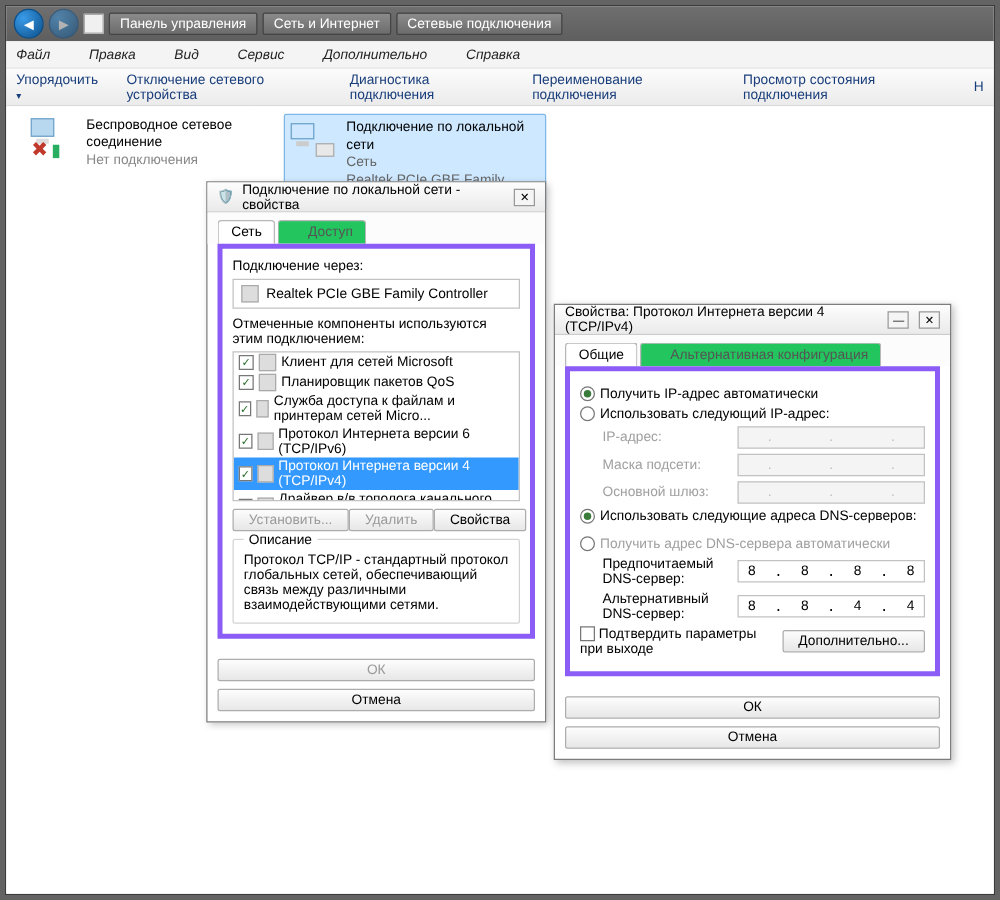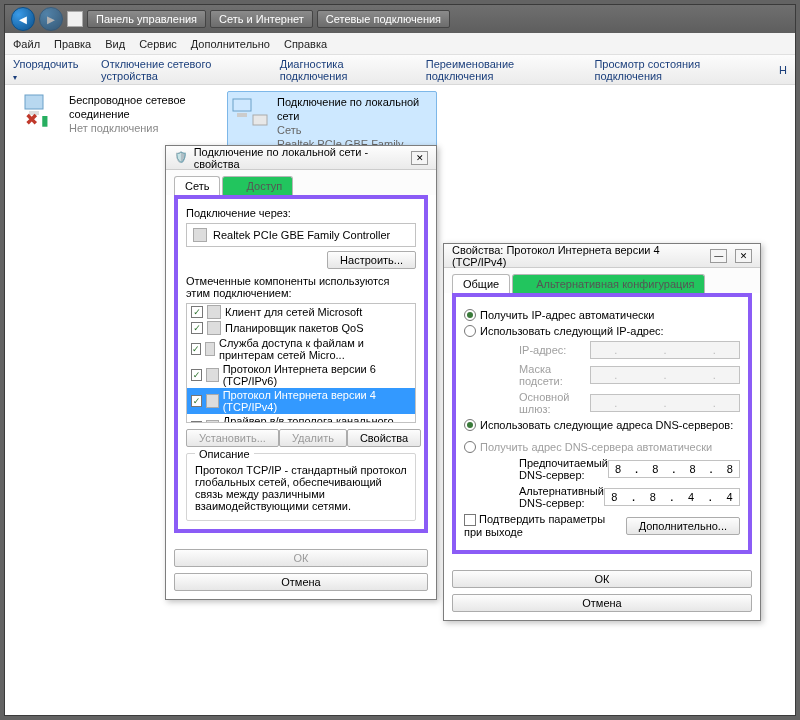--- a/index.html
+++ b/index.html
@@ -3,21 +3,21 @@
 <meta charset="utf-8">
 <style>
 * { box-sizing: border-box; font-family: "Segoe UI", Tahoma, sans-serif; }
 body { margin: 0; padding: 0; width: 800px; height: 720px; background: #636363; overflow: hidden; font-size: 11px; }
 .window-frame { position: absolute; top: 4px; left: 4px; right: 4px; bottom: 4px; background: #fff; border: 1px solid #3a3a3a; }
 .title-bar { height: 28px; background: linear-gradient(#6f6f6f, #5e5e5e); display: flex; align-items: center; padding: 0 6px; gap: 4px; }
 .nav-btn { width: 24px; height: 24px; border-radius: 50%; background: radial-gradient(circle at 30% 30%, #3a9be8, #0b4f8a); display:flex;align-items:center;justify-content:center;color:#fff;font-size:13px;border:1px solid #0b4f8a; }
 .nav-btn.fwd { opacity:.5; }
 .addr-icon { width:16px;height:16px;background:#f0f0f0;border:1px solid #aaa;display:inline-block; }
 .crumb { background: linear-gradient(#8b8b8b,#6c6c6c); border:1px solid #444; color:#fff; padding:2px 8px; font-size:11px; border-radius:2px; }
-.menu-bar { height:22px; background:#f4f4f4; display:flex; align-items:center; padding:0 8px; gap:14px; border-bottom:1px solid #e0e0e0; }
+.menu-bar { height:22px; background:#f4f4f4; display:flex; align-items:center; padding:0 8px; gap:31px; border-bottom:1px solid #e0e0e0;font-style:italic; }
 .menu-bar span { font-size:11px; color:#222; }
 .toolbar { height:30px; background: linear-gradient(#fcfcfc,#ebebeb); display:flex; align-items:center; padding:0 8px; gap:22px; border-bottom:1px solid #d9d9d9; }
 .toolbar span { font-size:11px; color:#1a3e7b; }
 .content { position:relative; background:#fff; height: calc(100% - 80px); }
 .conn { position:absolute; display:flex; gap:8px; }
 .conn .ico { width:38px;height:34px; display:flex;align-items:flex-end;justify-content:center; }
 .conn .txt { line-height:14px; }
 .sel { background:#cde8ff; border:1px solid #7db7e8; border-radius:2px; padding:3px 10px 3px 3px; }
 .dlg { position:absolute; background:#fff; border:1px solid #7d7d7d; box-shadow: 2px 2px 6px rgba(0,0,0,.25); }
 .dlg-title { height:24px; background:linear-gradient(#fdfdfd,#eaeaea); border-bottom:1px solid #ccc; display:flex; align-items:center; padding:0 8px; font-size:11px; gap:6px; }
@@ -33,21 +33,21 @@
 .comp-list{ border:1px solid #c2c2c2; margin-top:4px; height:120px; overflow:hidden; }
 .comp-row{ display:flex; align-items:center; gap:4px; padding:1px 4px; }
 .comp-row.sel-row{ background:#3399ff; color:#fff; }
 .chk{ width:12px;height:12px;border:1px solid #777; background:#fff;display:inline-flex;align-items:center;justify-content:center;font-size:9px;color:#2a6f2a;}
 .sm-ico{width:14px;height:14px;background:#ddd;display:inline-block;border:1px solid #aaa;}
 .fieldset{ border:1px solid #d4d4d4; padding:6px 8px 8px 8px; margin-top:6px; border-radius:2px; }
 .fieldset .legend{ position:relative; top:-12px; background:#fff; padding:0 4px; display:inline-block; }
 .radio{ width:12px;height:12px;border:1px solid #777;border-radius:50%;display:inline-flex;align-items:center;justify-content:center;margin-right:4px;vertical-align:middle;}
 .radio .dot{width:6px;height:6px;border-radius:50%;background:#3a7a3a;}
 .row{display:flex;align-items:center;margin:4px 0;}
-.row label{flex:1;margin-left:37px;}
+.row label{flex:1;}
 .ipbox{border:1px solid #c2c2c2;width:150px;height:18px;display:flex;align-items:center;justify-content:space-around;font-family:monospace;font-size:11px;background:#fff;}
 .ipbox.dis{background:#f4f4f4;color:#bbb;}
 .grey{color:#a0a0a0;}
 .btn-row{display:flex;justify-content:flex-end;gap:6px;padding:8px;flex-direction:column;}
 .drop-arrow::after{content:" \25BE";font-size:8px;}
 </style>
 </head>
 <body>
 
 <div class="window-frame">
@@ -119,23 +119,20 @@
       <div class="tabs">
         <div class="tab">Сеть</div>
         <div class="tab inactive">Доступ</div>
       </div>
       <div class="tab-body">
         <div>Подключение через:</div>
         <div class="nic-box">
           <span class="sm-ico"></span>
           <span>Realtek PCIe GBE Family Controller</span>
         </div>
-        <div style="text-align:right;margin-top:4px;">
-          <button class="btn">Настроить...</button>
-        </div>
         <div style="margin-top:6px;">Отмеченные компоненты используются этим подключением:</div>
         <div class="comp-list">
           <div class="comp-row">
               <span class="chk">✓</span>
               <span class="sm-ico"></span>
               <span>Клиент для сетей Microsoft</span>
             </div>
           <div class="comp-row">
               <span class="chk">✓</span>
               <span class="sm-ico"></span>

